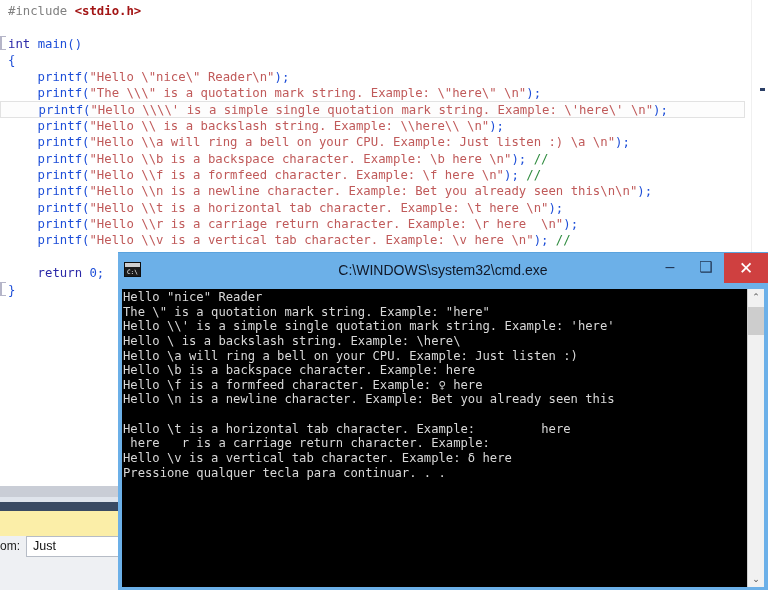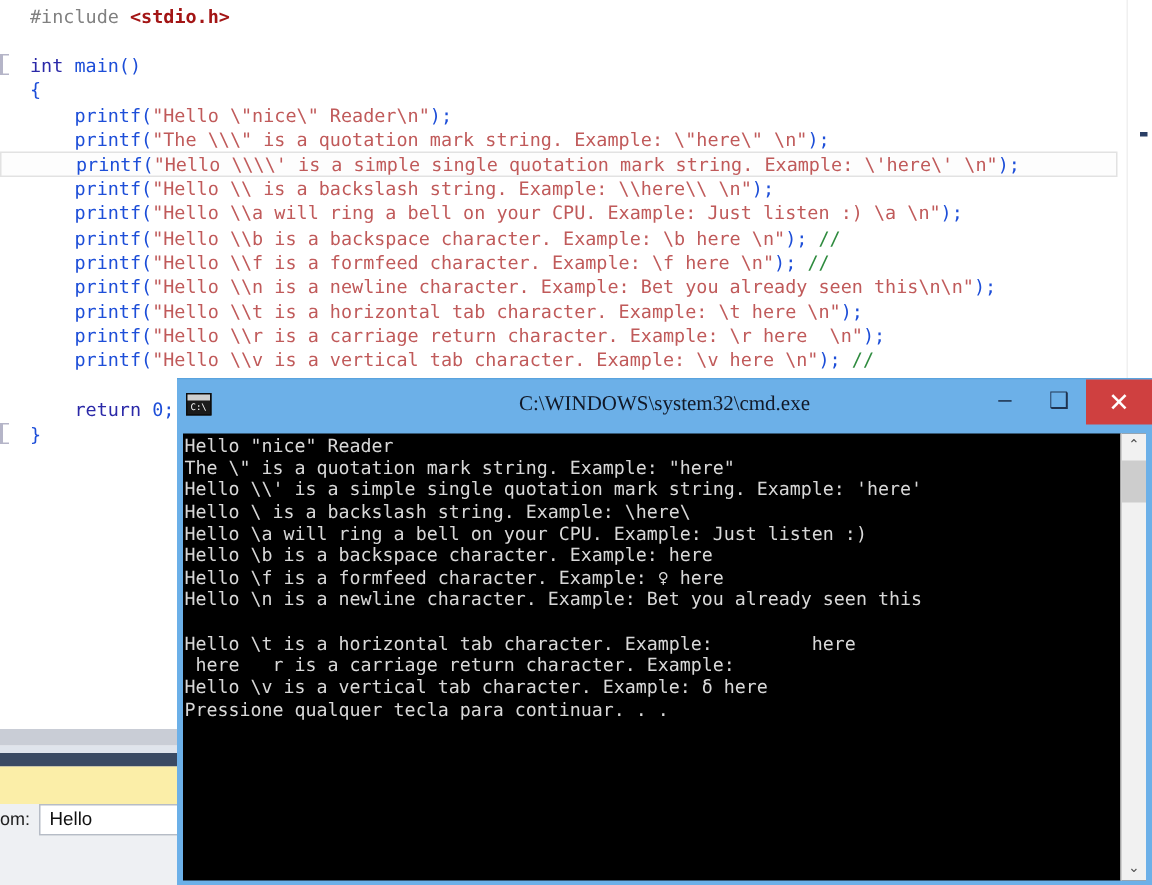--- a/index.html
+++ b/index.html
@@ -48,21 +48,21 @@
     width: 745px;
     font-family: "DejaVu Sans Mono", monospace;
     font-size: 12.3px;
     line-height: 16.4px;
     white-space: pre;
     color: #000000;
   }
   .ln {
     position: relative;
     height: 16.4px;
-    padding-left: 20px;
+    padding-left: 8px;
     white-space: pre;
   }
   .blank { height: 16.4px; }
 
   
   .c-pre   { color: #808080; }
   .c-inc   { color: #a31515; font-weight: bold; }
   .c-kw    { color: #2b29a8; font-weight: normal; }
   .c-plain { color: #1d4ed8; }
   .c-str   { color: #c05a5a; }
@@ -209,21 +209,21 @@
     font-size: 6px;
     color: #ffffff;
     line-height: 7px;
   }
 
   #console-title {
     position: absolute;
     left: 0; top: 9px;
     width: 650px;
     text-align: center;
-    font-family: Liberation Serif, serif;
+    font-family: Liberation Sans, sans-serif;
     font-size: 14px;
     color: #111827;
   }
 
   .win-btn {
     position: absolute;
     top: 0;
     width: 36px; height: 28px;
     cursor: default;
   }
@@ -325,21 +325,21 @@
 
     <div id="bottom-chrome">
       <div id="bc-white"></div>
       <div id="bc-grey1"></div>
       <div id="bc-grey2"></div>
       <div id="bc-darkbar"></div>
       <div id="bc-yellow"></div>
       <div id="bc-field-row"></div>
       <div id="bc-field-label">om:</div>
       <div id="bc-field-box"></div>
-      <div id="bc-field-value">Hello</div>
+      <div id="bc-field-value">Just</div>
       <div id="bc-bottomfill"></div>
     </div>
 
   </div>
 
   <div id="console-window">
 
     <div id="console-titlebar">
       <div id="console-icon">
         <span id="console-icon-glyph">C:\</span>

